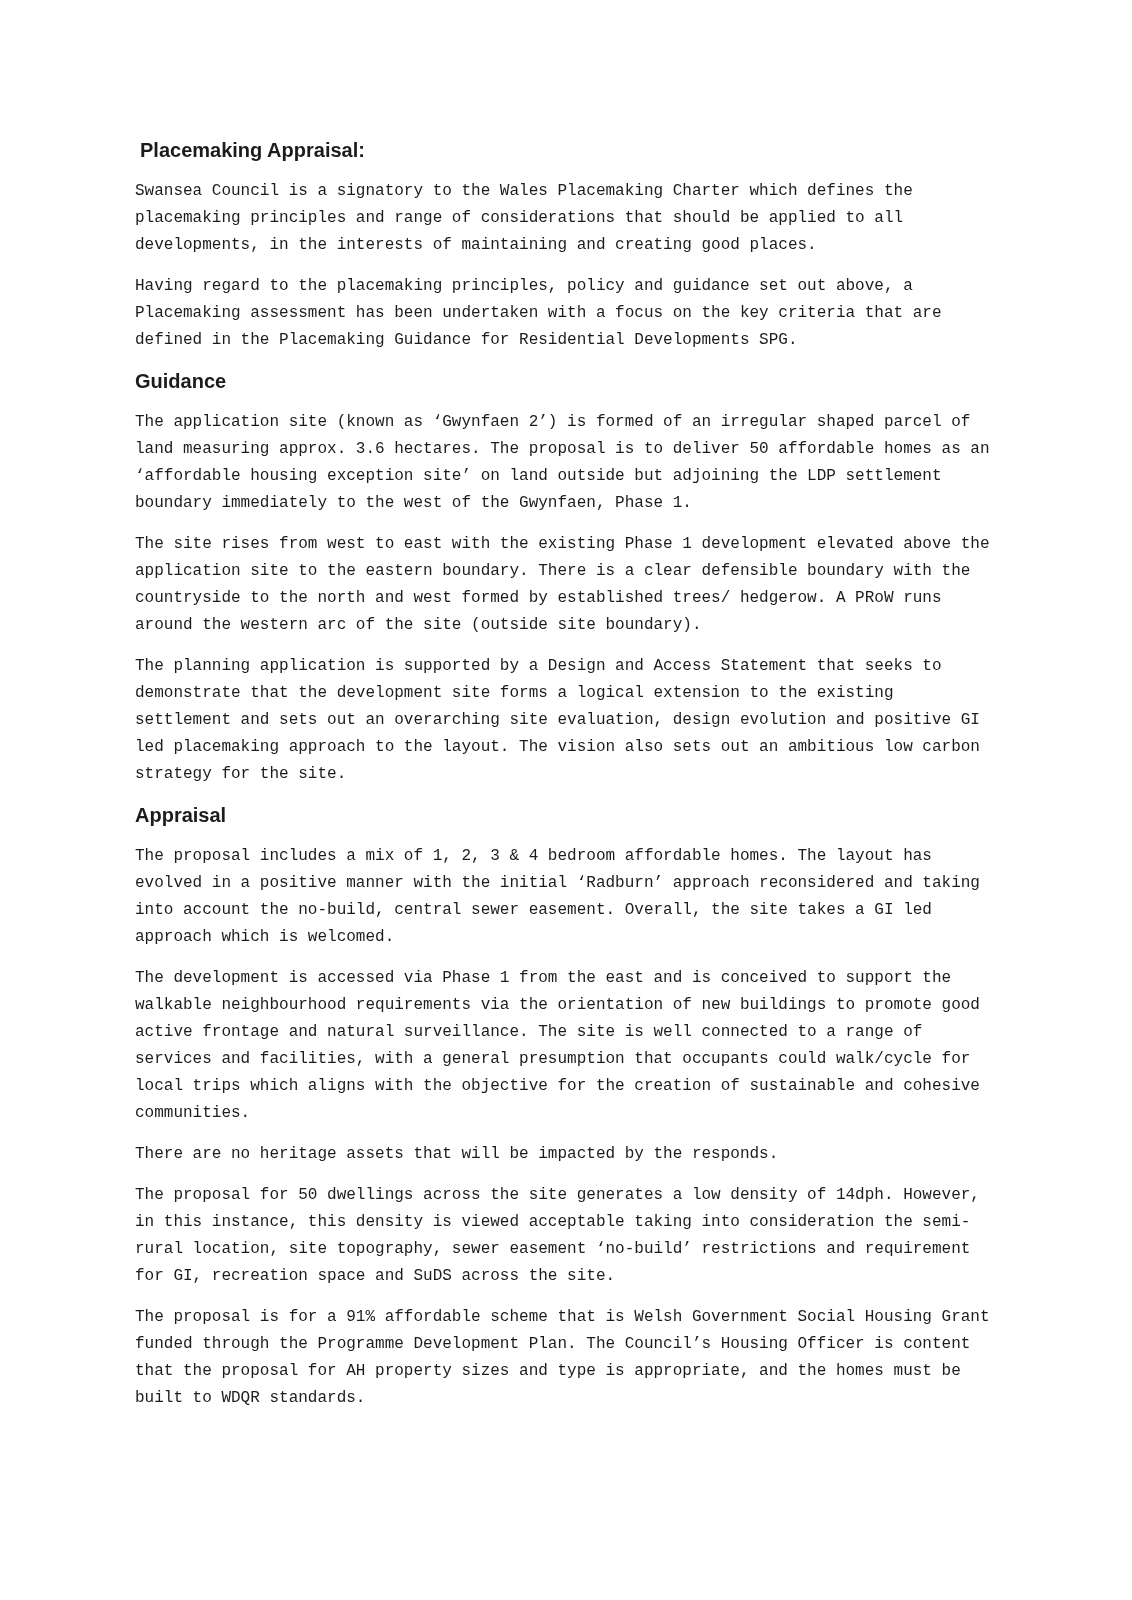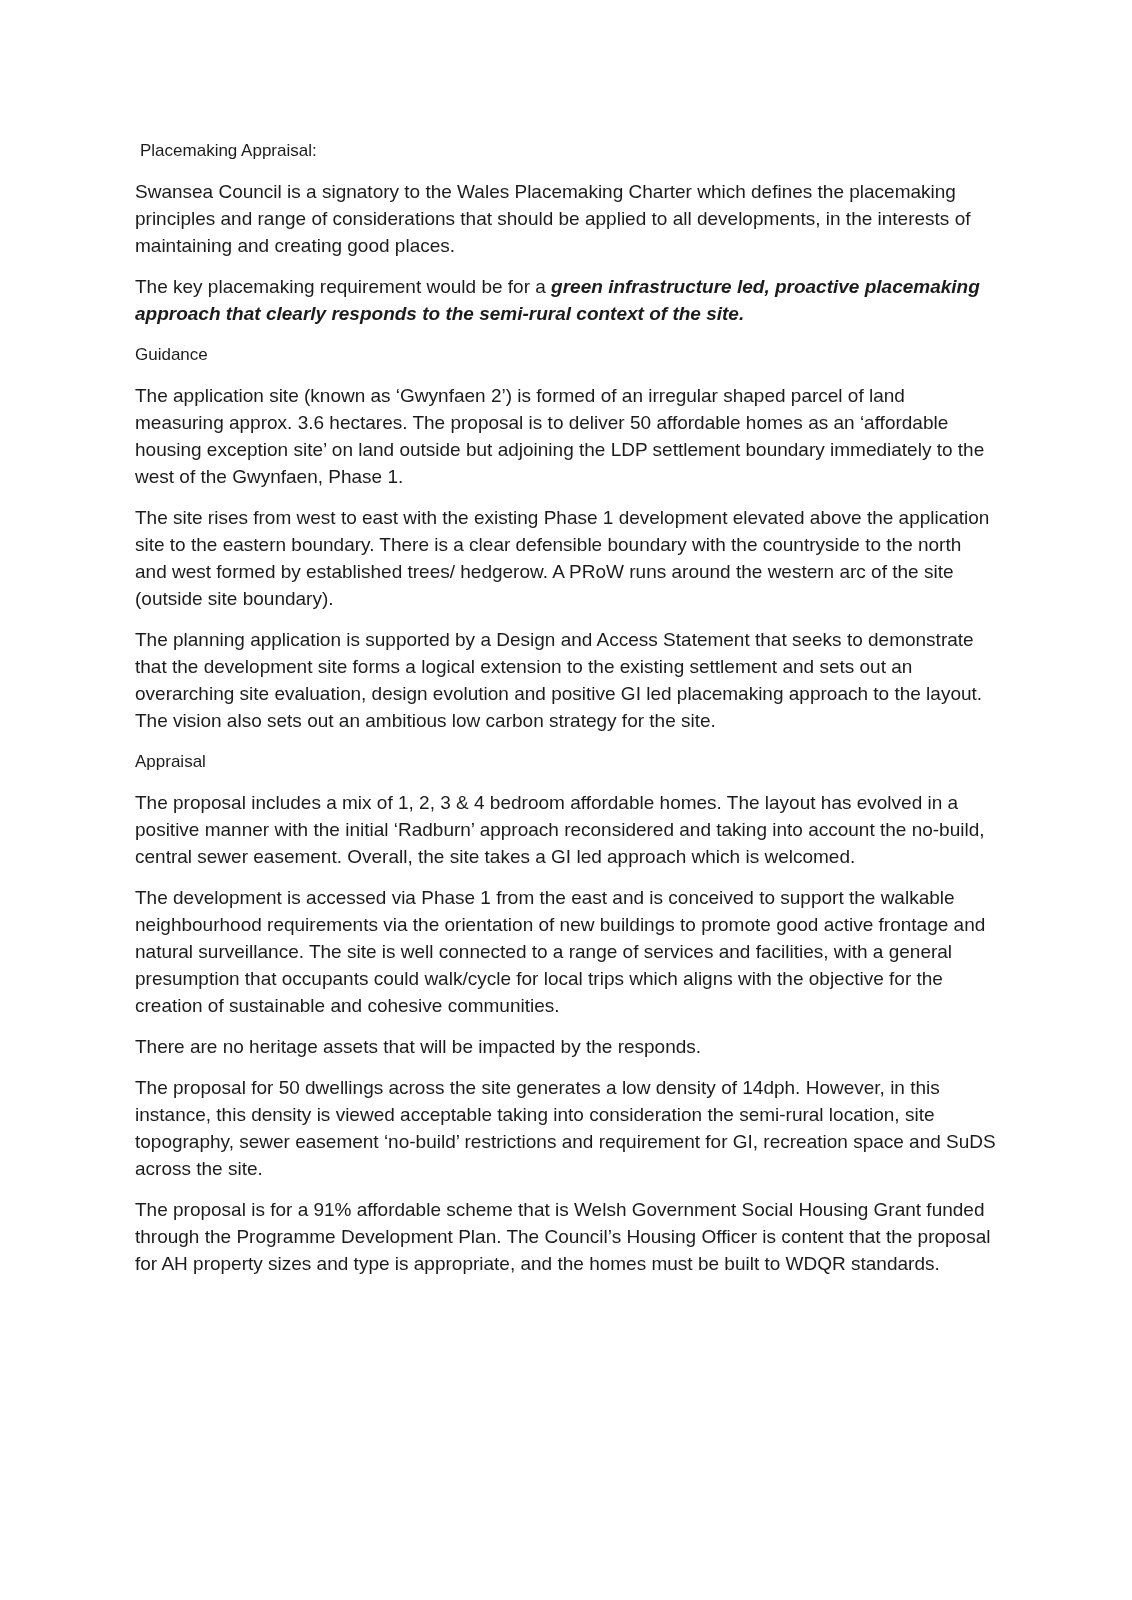--- a/index.html
+++ b/index.html
@@ -18,52 +18,53 @@
     box-sizing: border-box;
     width: 1132px;
     height: 1600px;
     padding: 137px 135px 60px 135px;
     background: #ffffff;
   }
   .doc-content {
     width: 862px;
   }
   .doc-heading {
-    font-size: 17px;
-    font-weight: normal;
+    font-size: 20px;
+    font-weight: bold;
     line-height: 27px;
     margin: 0 0 14px 0;
   }
   .doc-heading.first {
     padding-left: 5px;
   }
   .doc-para {
-    font-size: 19px;
+    font-size: 16px;
     font-weight: normal;
     line-height: 27px;
     margin: 0 0 14px 0;
     text-align: left;
+    font-family: Liberation Mono, monospace;
   }
   .emph {
     font-weight: bold;
     font-style: italic;
   }
 </style>
 </head>
 <body>
 
 <div class="doc-page">
   <div class="doc-content">
 
     <p class="doc-heading first">Placemaking Appraisal:</p>
 
     <p class="doc-para">Swansea Council is a signatory to the Wales Placemaking Charter which defines the placemaking principles and range of considerations that should be applied to all developments, in the interests of maintaining and creating good places.</p>
 
+    <p class="doc-para">Having regard to the placemaking principles, policy and guidance set out above, a Placemaking assessment has been undertaken with a focus on the key criteria that are defined in the Placemaking Guidance for Residential Developments SPG.</p>
 
-    <p class="doc-para"><span>The key placemaking requirement would be for a </span><span class="emph">green infrastructure led, proactive placemaking approach that clearly responds to the semi-rural context of the site.</span></p>
 
     <p class="doc-heading">Guidance</p>
 
     <p class="doc-para">The application site (known as ‘Gwynfaen 2’) is formed of an irregular shaped parcel of land measuring approx. 3.6 hectares. The proposal is to deliver 50 affordable homes as an ‘affordable housing exception site’ on land outside but adjoining the LDP settlement boundary immediately to the west of the Gwynfaen, Phase 1.</p>
 
     <p class="doc-para">The site rises from west to east with the existing Phase 1 development elevated above the application site to the eastern boundary. There is a clear defensible boundary with the countryside to the north and west formed by established trees/ hedgerow. A PRoW runs around the western arc of the site (outside site boundary).</p>
 
     <p class="doc-para">The planning application is supported by a Design and Access Statement that seeks to demonstrate that the development site forms a logical extension to the existing settlement and sets out an overarching site evaluation, design evolution and positive GI led placemaking approach to the layout. The vision also sets out an ambitious low carbon strategy for the site.</p>
 
     <p class="doc-heading">Appraisal</p>

